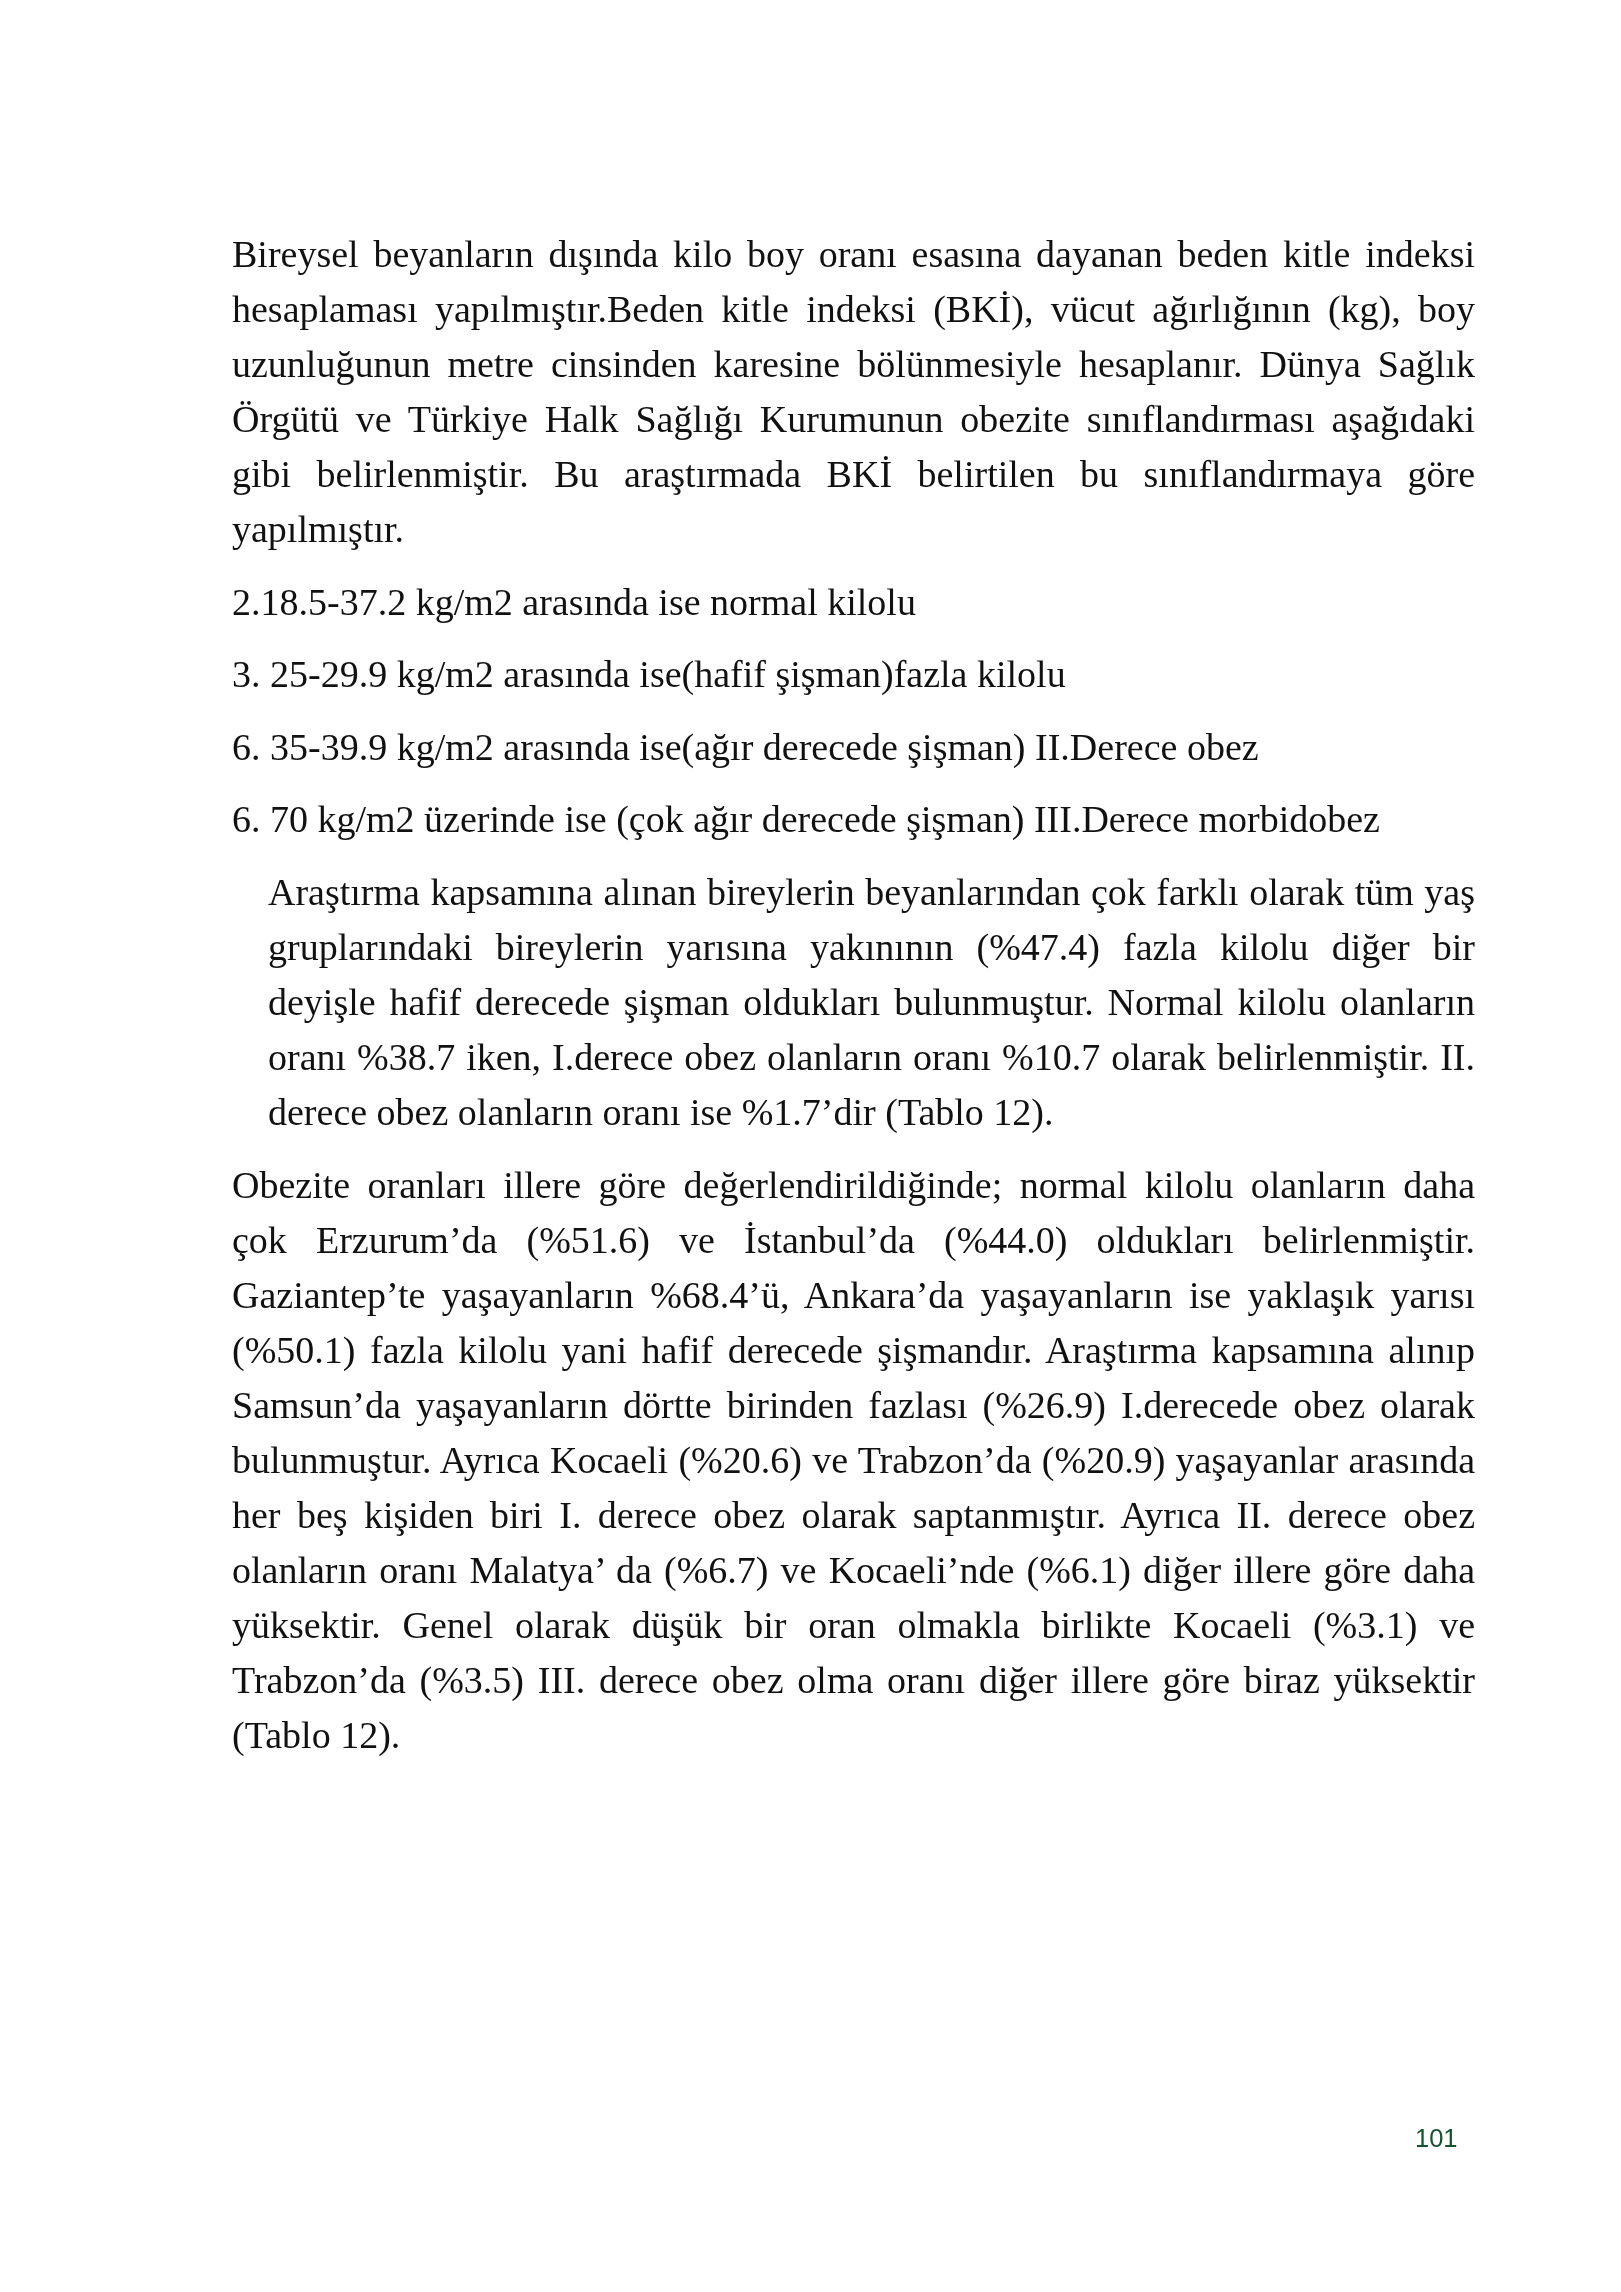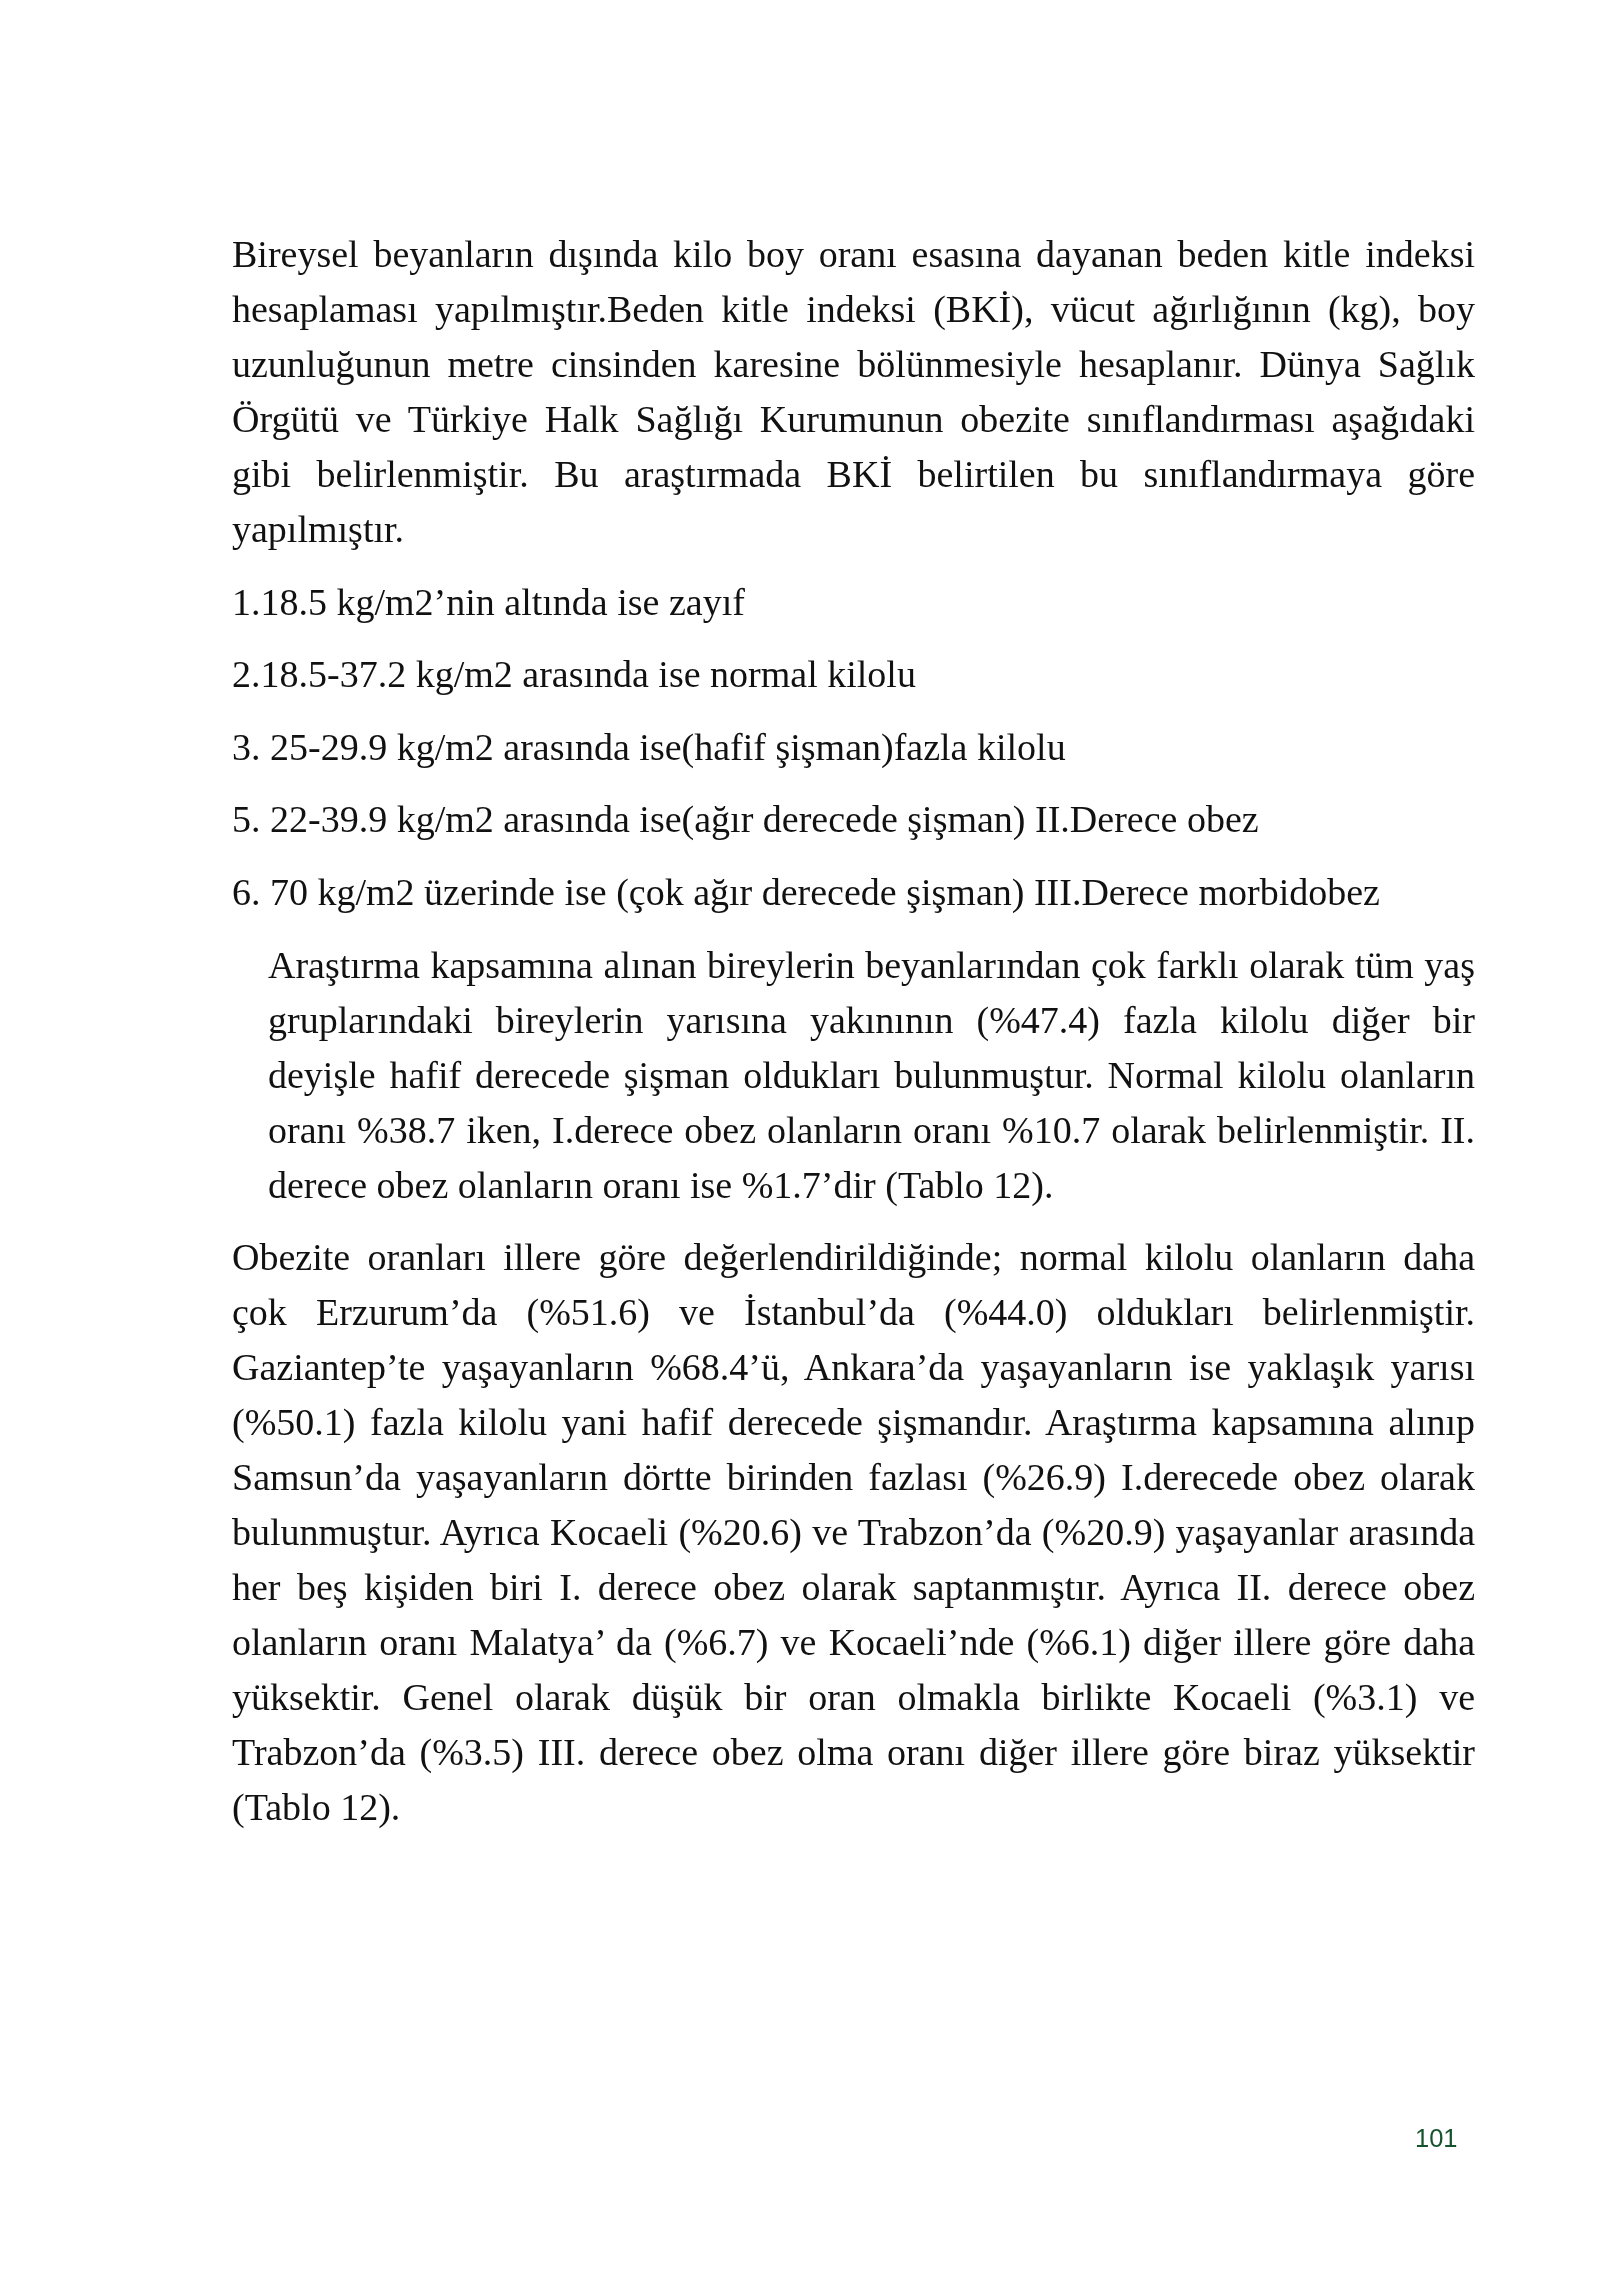--- a/index.html
+++ b/index.html
@@ -55,24 +55,23 @@
   </style>
 </head>
 <body>
 
 <div class="page">
   <div class="content">
 
     <p class="para">Bireysel beyanların dışında kilo boy oranı esasına dayanan beden kitle indeksi hesaplaması yapılmıştır.Beden kitle indeksi (BKİ), vücut ağırlığının (kg), boy uzunluğunun metre cinsinden karesine bölünmesiyle hesaplanır. Dünya Sağlık Örgütü ve Türkiye Halk Sağlığı Kurumunun obezite sınıflandırması aşağıdaki gibi belirlenmiştir. Bu araştırmada BKİ belirtilen bu sınıflandırmaya göre yapılmıştır.</p>
 
     <div class="list-block">
-      <p class="list-item">1.18.5 kg/m2’nin altında ise zayıf</p>
       <p class="list-item">2.18.5-37.2 kg/m2 arasında ise normal kilolu</p>
       <p class="list-item">3. 25-29.9 kg/m2 arasında ise(hafif şişman)fazla kilolu</p>
-      <p class="list-item">5. 22-39.9 kg/m2 arasında ise(ağır derecede şişman) II.Derece obez</p>
+      <p class="list-item">6. 35-39.9 kg/m2 arasında ise(ağır derecede şişman) II.Derece obez</p>
       <p class="list-item">6. 70 kg/m2 üzerinde ise (çok ağır derecede şişman) III.Derece morbidobez</p>
     </div>
 
     <p class="para">Araştırma kapsamına alınan bireylerin beyanlarından çok farklı olarak tüm yaş gruplarındaki bireylerin yarısına yakınının (%47.4) fazla kilolu diğer bir deyişle hafif derecede şişman oldukları bulunmuştur. Normal kilolu olanların oranı %38.7 iken, I.derece obez olanların oranı %10.7 olarak belirlenmiştir. II. derece obez olanların oranı ise %1.7’dir (Tablo 12).</p>
 
     <p class="para">Obezite oranları illere göre değerlendirildiğinde; normal kilolu olanların daha çok Erzurum’da (%51.6) ve İstanbul’da (%44.0) oldukları belirlenmiştir. Gaziantep’te yaşayanların %68.4’ü, Ankara’da yaşayanların ise yaklaşık yarısı (%50.1) fazla kilolu yani hafif derecede şişmandır. Araştırma kapsamına alınıp Samsun’da yaşayanların dörtte birinden fazlası (%26.9) I.derecede obez olarak bulunmuştur. Ayrıca Kocaeli  (%20.6) ve Trabzon’da (%20.9) yaşayanlar arasında her beş kişiden biri I. derece obez olarak saptanmıştır. Ayrıca II. derece obez olanların oranı Malatya’ da (%6.7) ve Kocaeli’nde (%6.1) diğer illere  göre daha yüksektir. Genel olarak düşük bir oran olmakla birlikte Kocaeli (%3.1) ve Trabzon’da (%3.5) III. derece obez olma oranı diğer illere göre biraz yüksektir (Tablo 12).</p>
 
   </div>
 
   <div class="page-number">101</div>

